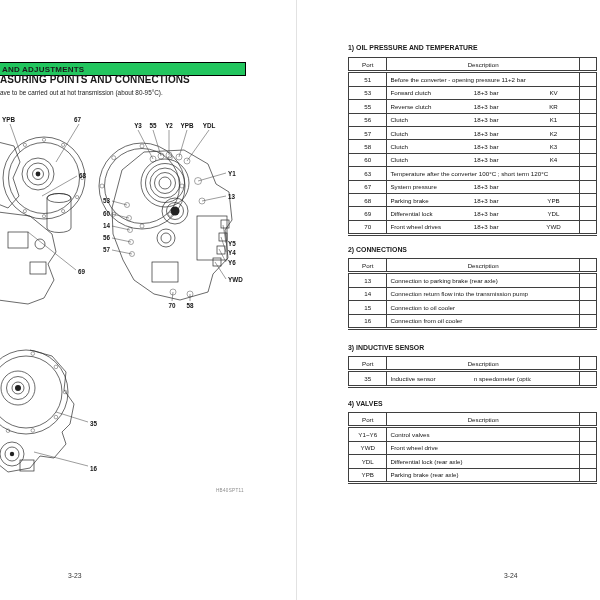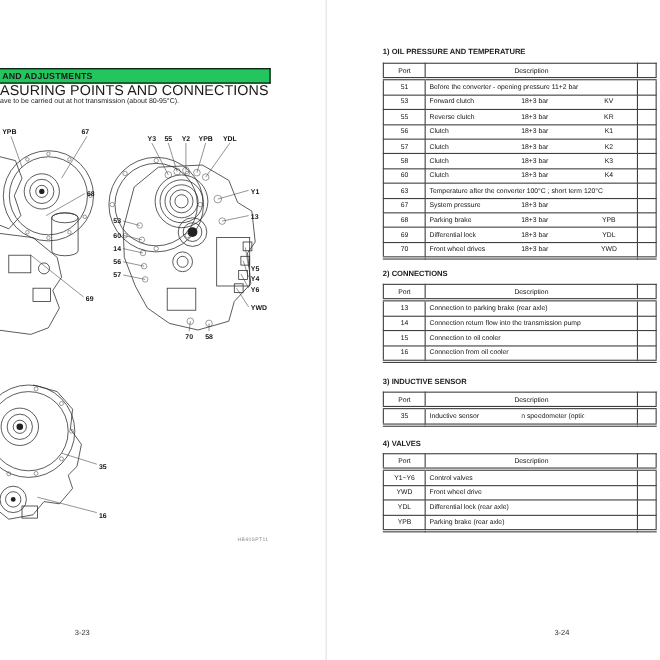--- a/index.html
+++ b/index.html
@@ -13,21 +13,21 @@
   
   .page-divider{left:296px;top:0;width:1px;height:600px;background:#e2e2e2;}
 
   
   .header-bar{
     left:0;top:48px;width:245px;height:12px;
     background:#22c55e;border:1.5px solid #000;border-left:none;
     display:flex;align-items:center;margin-top:14px;
   }
   .header-bar span{font-size:8px;font-weight:bold;letter-spacing:.2px;padding-left:2px;white-space:nowrap;}
-  .mp-heading{left:0;top:74px;font-size:13px;font-weight:normal;letter-spacing:.1px;white-space:nowrap;}
+  .mp-heading{left:0;top:74px;font-size:10px;font-weight:bold;letter-spacing:.1px;white-space:nowrap;}
   .mp-note{left:0;top:89px;font-size:6.4px;color:#222;white-space:nowrap;}
   .fig-code{left:216px;top:488px;font-size:4.6px;color:#8d8d8d;letter-spacing:.3px;}
   .page-num{font-size:6.8px;color:#333;}
   .pn-left{left:68px;top:572px;}
   .pn-right{left:504px;top:572px;}
 
   svg{overflow:visible;}
   svg text{font-family:"Liberation Sans",sans-serif;font-size:6.3px;font-weight:bold;fill:#141414;}
   .draw{stroke:#2b2b2b;fill:none;stroke-width:.7;}
   .draw-thin{stroke:#3a3a3a;fill:none;stroke-width:.45;}

